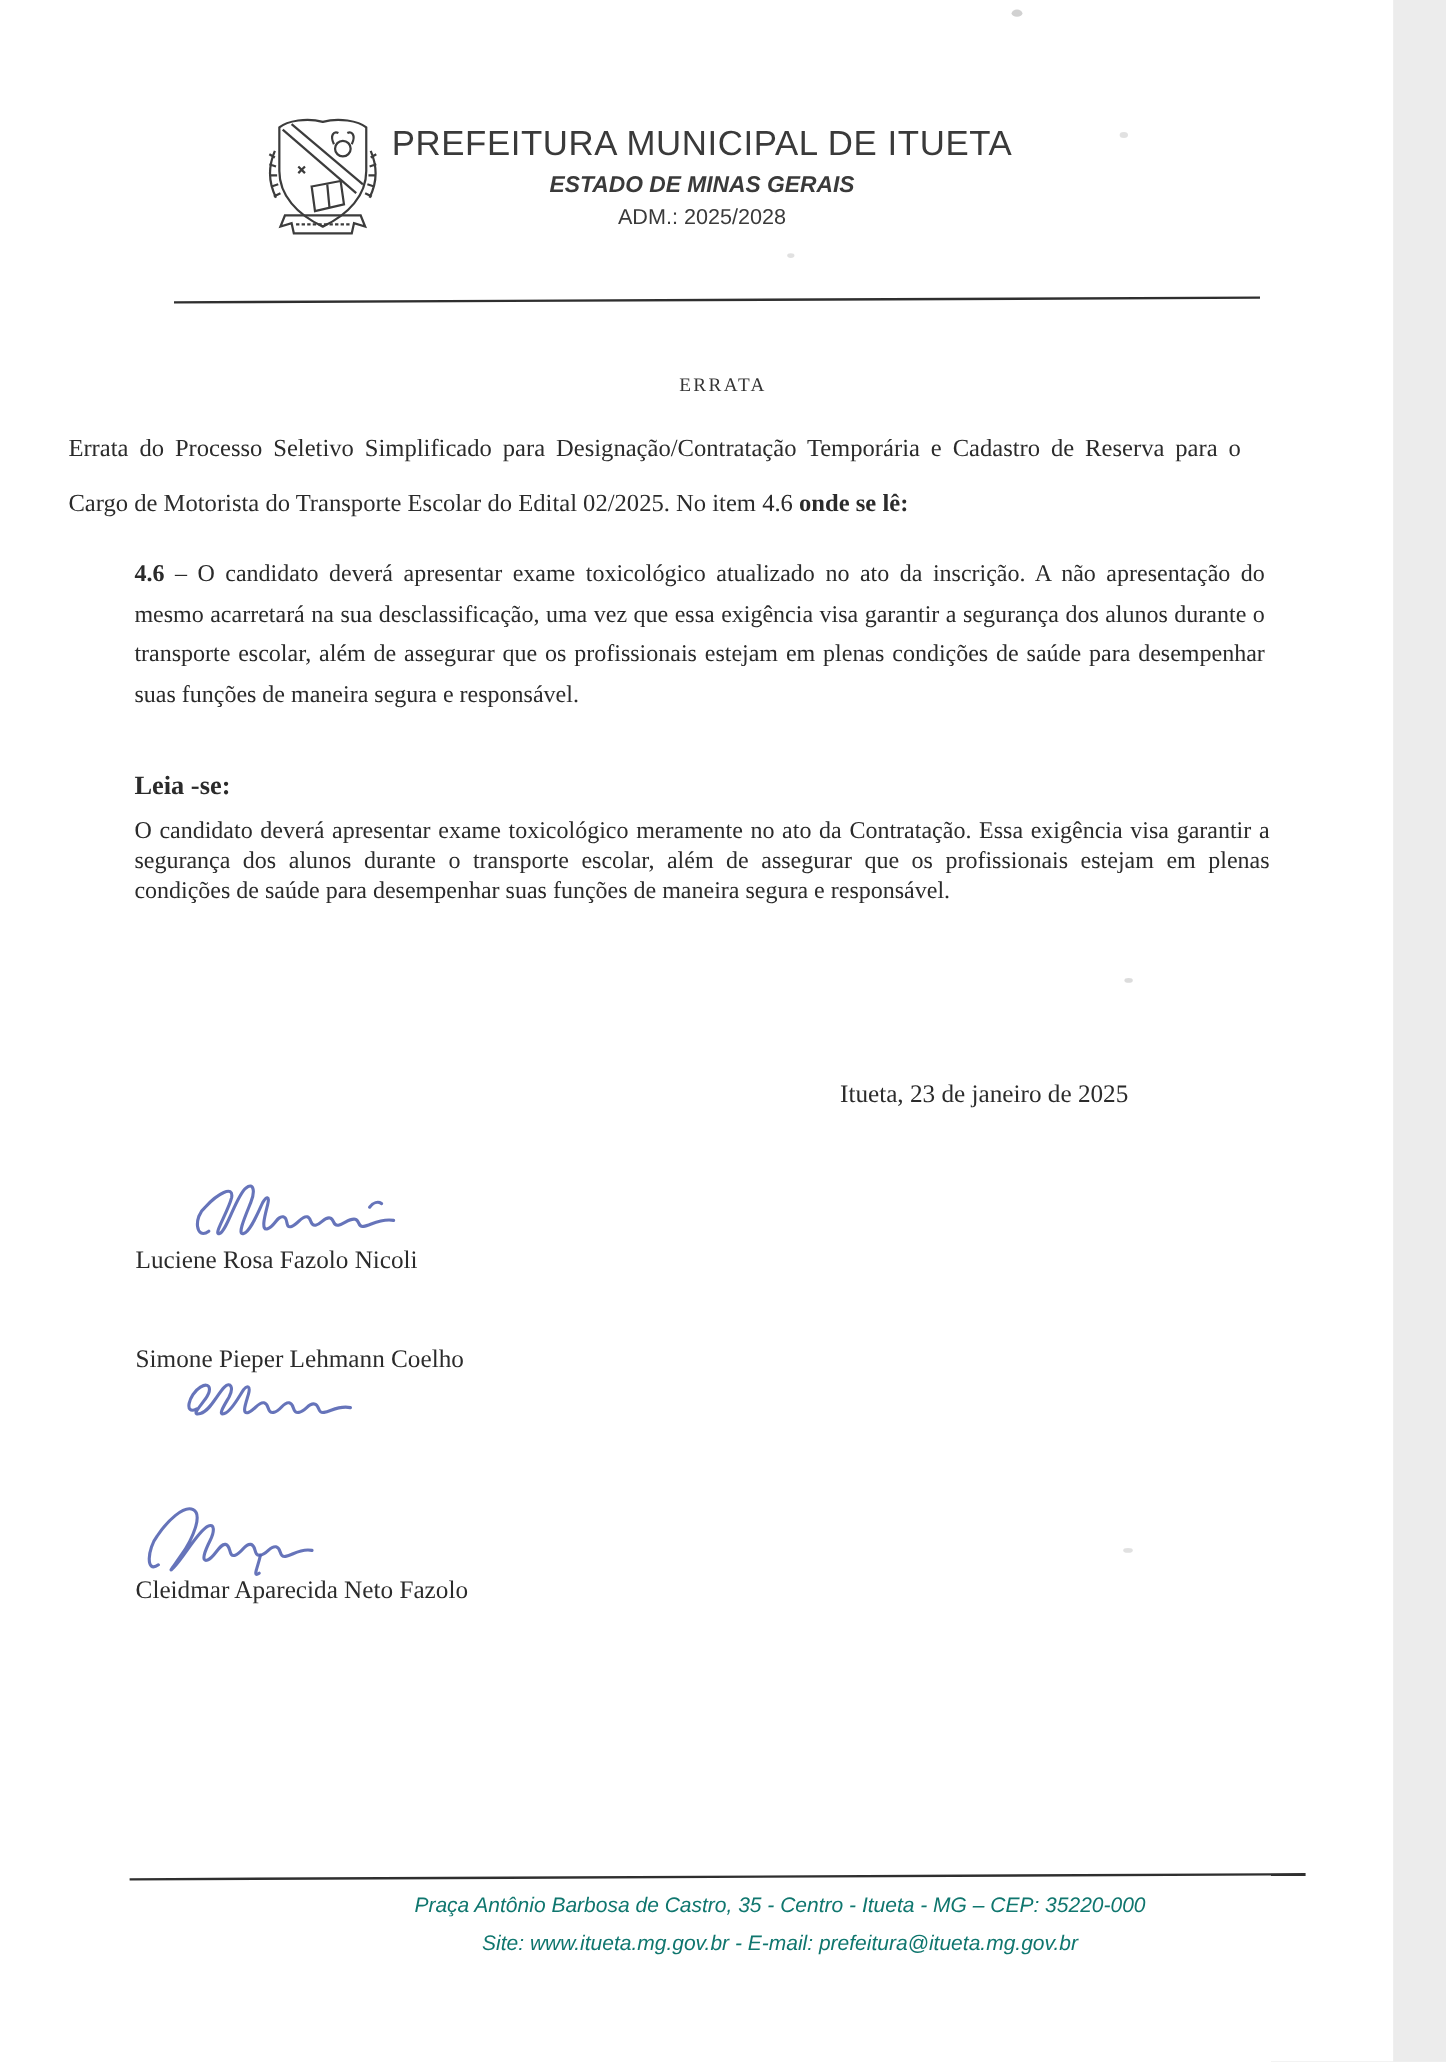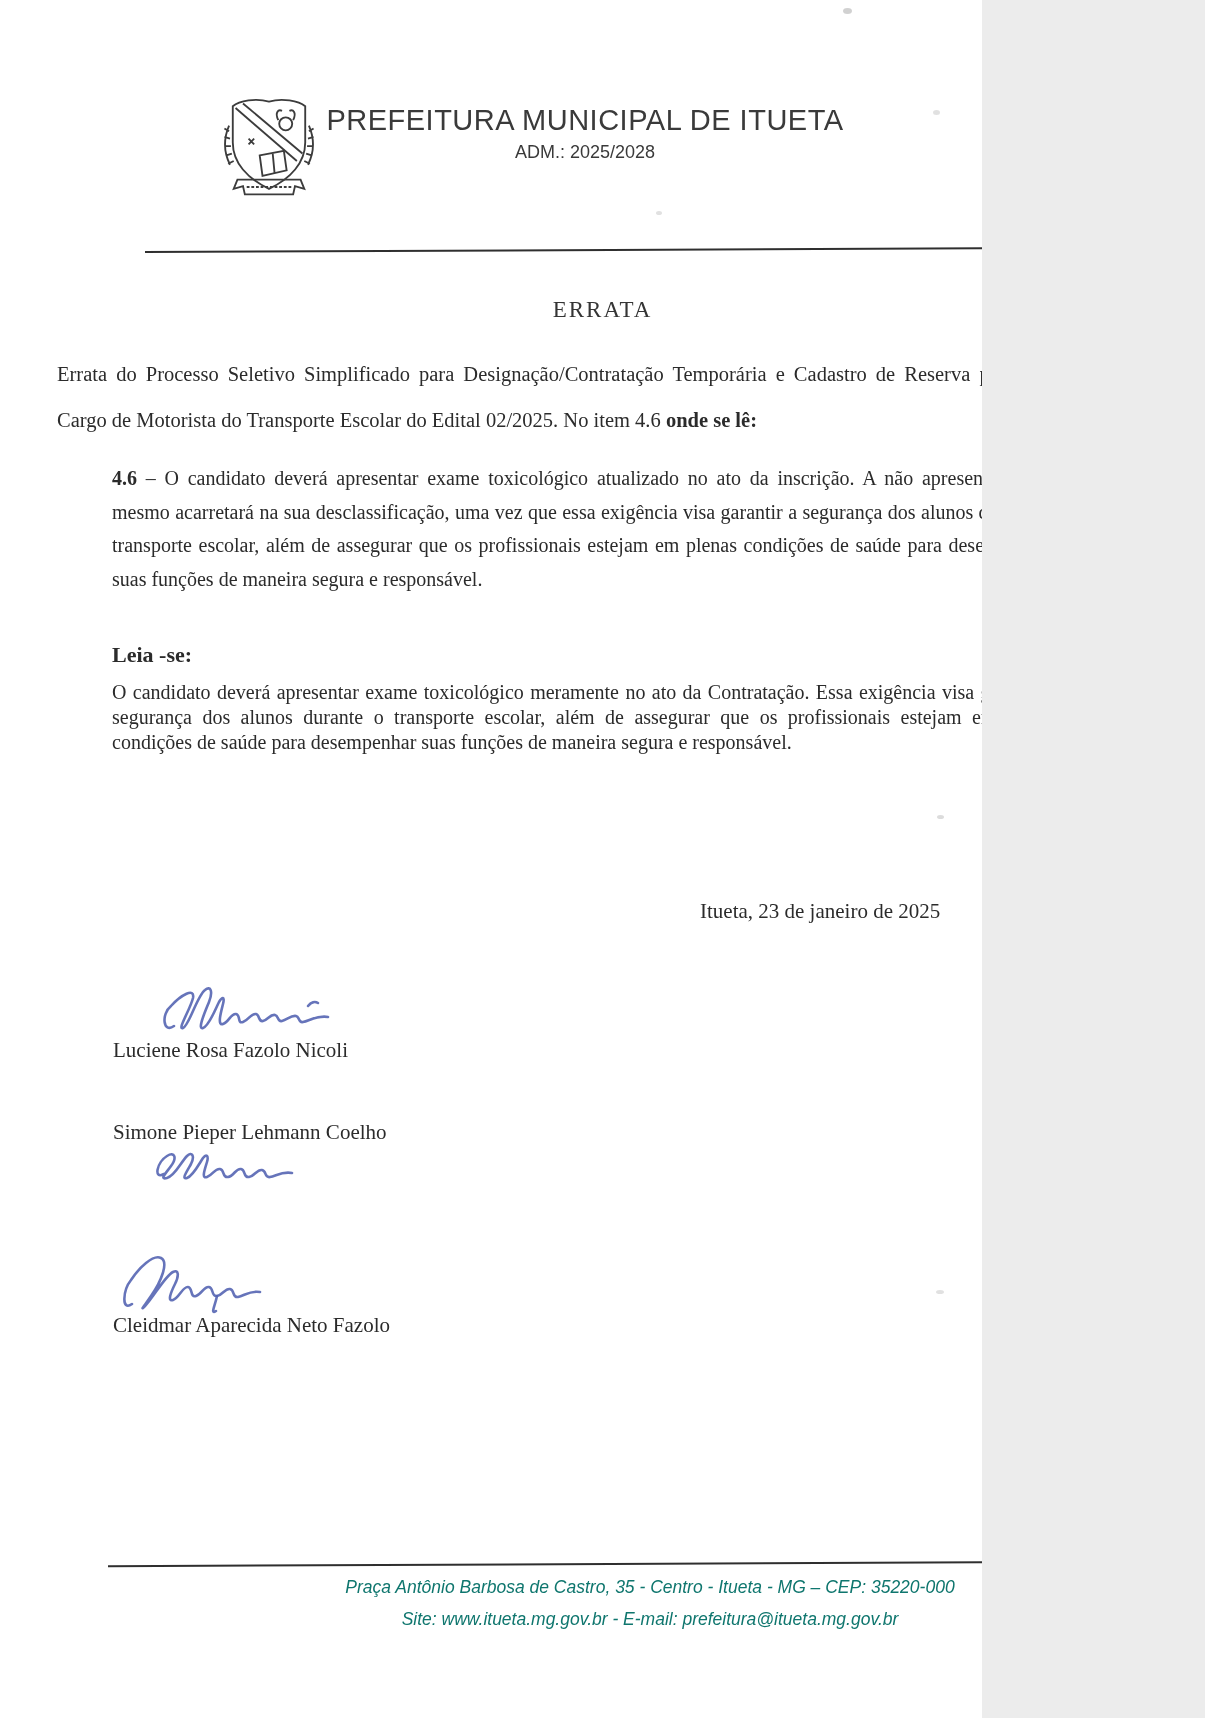--- a/index.html
+++ b/index.html
@@ -1,36 +1,36 @@
 <!DOCTYPE html>
 <html><head>
 <meta charset="utf-8">
 <style>
   html,body { margin:0; padding:0; background:#ececec; }
   .page {
-    position:relative; width:982px; height:1718px;
+    position:relative; width:1161px; height:1718px;
     background:#ffffff; overflow:hidden;
     font-family:"Liberation Serif", serif; color:#2b2b2b;
   }
   .abs { position:absolute; }
 
   
   .header-text { left:300px; top:104px; width:570px; text-align:center;
     font-family:"Liberation Sans", sans-serif; color:#3a3a3a; }
   .header-title { font-size:29px; letter-spacing:0.5px; white-space:nowrap; }
   .header-subtitle { margin-top:7px; font-size:19px; font-weight:bold; font-style:italic; }
   .header-adm { margin-top:5px; font-size:18px; }
   .logo { left:220px; top:96px; width:98px; height:104px; }
   .rule { border-top:2.5px solid #2f2f2f; height:0; transform:rotate(-0.25deg); }
   .rule-header { left:145px; top:249px; width:905px; }
   .rule-footer { left:108px; top:1563px; width:980px; }
 
   
-  .doc-title { left:0; top:297px; width:1205px; text-align:center;
-    font-size:23px; letter-spacing:2px; color:#353535; }
+  .doc-title { left:0; top:313px; width:1205px; text-align:center;
+    font-size:16px; letter-spacing:2px; color:#353535; }
   .intro { left:57px; top:351px; width:977px; font-size:20.5px;
     line-height:46px; text-align:justify; }
   .item46 { left:112px; top:462px; width:942px; font-size:20px;
     line-height:33.5px; text-align:justify; }
   .leia-label { left:112px; top:642px; font-size:22px; font-weight:bold; }
   .leia-par { left:112px; top:680px; width:946px; font-size:20px;
     line-height:25px; text-align:justify; }
   .dateline { left:700px; top:899px; font-size:21px; }
 
   
@@ -64,20 +64,21 @@
     <path d="M40,64 L66,59 L69,80 L43,86 Z"></path>
     <path d="M54,62 L56,83"></path>
     <path d="M7,32 C1,46 1,60 8,74 M7,38 l-5,-3 M8,46 l-6,-2 M9,54 l-6,0 M10,62 l-6,2 M12,70 l-6,3"></path>
     <path d="M93,32 C99,46 99,60 92,74 M93,38 l5,-3 M92,46 l6,-2 M91,54 l6,0 M90,62 l6,2 M88,70 l6,3"></path>
     <path d="M16,90 L84,90 L88,100 L78,97 L76,106 L24,106 L22,97 L12,100 Z"></path>
     <path d="M26,98 L74,98" stroke-dasharray="3,2"></path>
   </svg>
 
   <div class="abs header-text">
     <div class="header-title">PREFEITURA MUNICIPAL DE ITUETA</div>
+    <div class="header-subtitle">ESTADO DE MINAS GERAIS</div>
     <div class="header-adm">ADM.: 2025/2028</div>
   </div>
 
   <div class="abs rule rule-header"></div>
 
   <div class="abs doc-title">ERRATA</div>
 
   <div class="abs intro"><span>Errata do Processo Seletivo Simplificado para Designação/Contratação Temporária e Cadastro de Reserva para o Cargo de Motorista do Transporte Escolar do Edital 02/2025. No item 4.6 </span><b>onde se lê:</b></div>
 
   <div class="abs item46"><b>4.6</b><span> – O candidato deverá apresentar exame toxicológico atualizado no ato da inscrição. A não apresentação do mesmo acarretará na sua desclassificação, uma vez que essa exigência visa garantir a segurança dos alunos durante o transporte escolar, além de assegurar que os profissionais estejam em plenas condições de saúde para desempenhar suas funções de maneira segura e responsável.</span></div>

